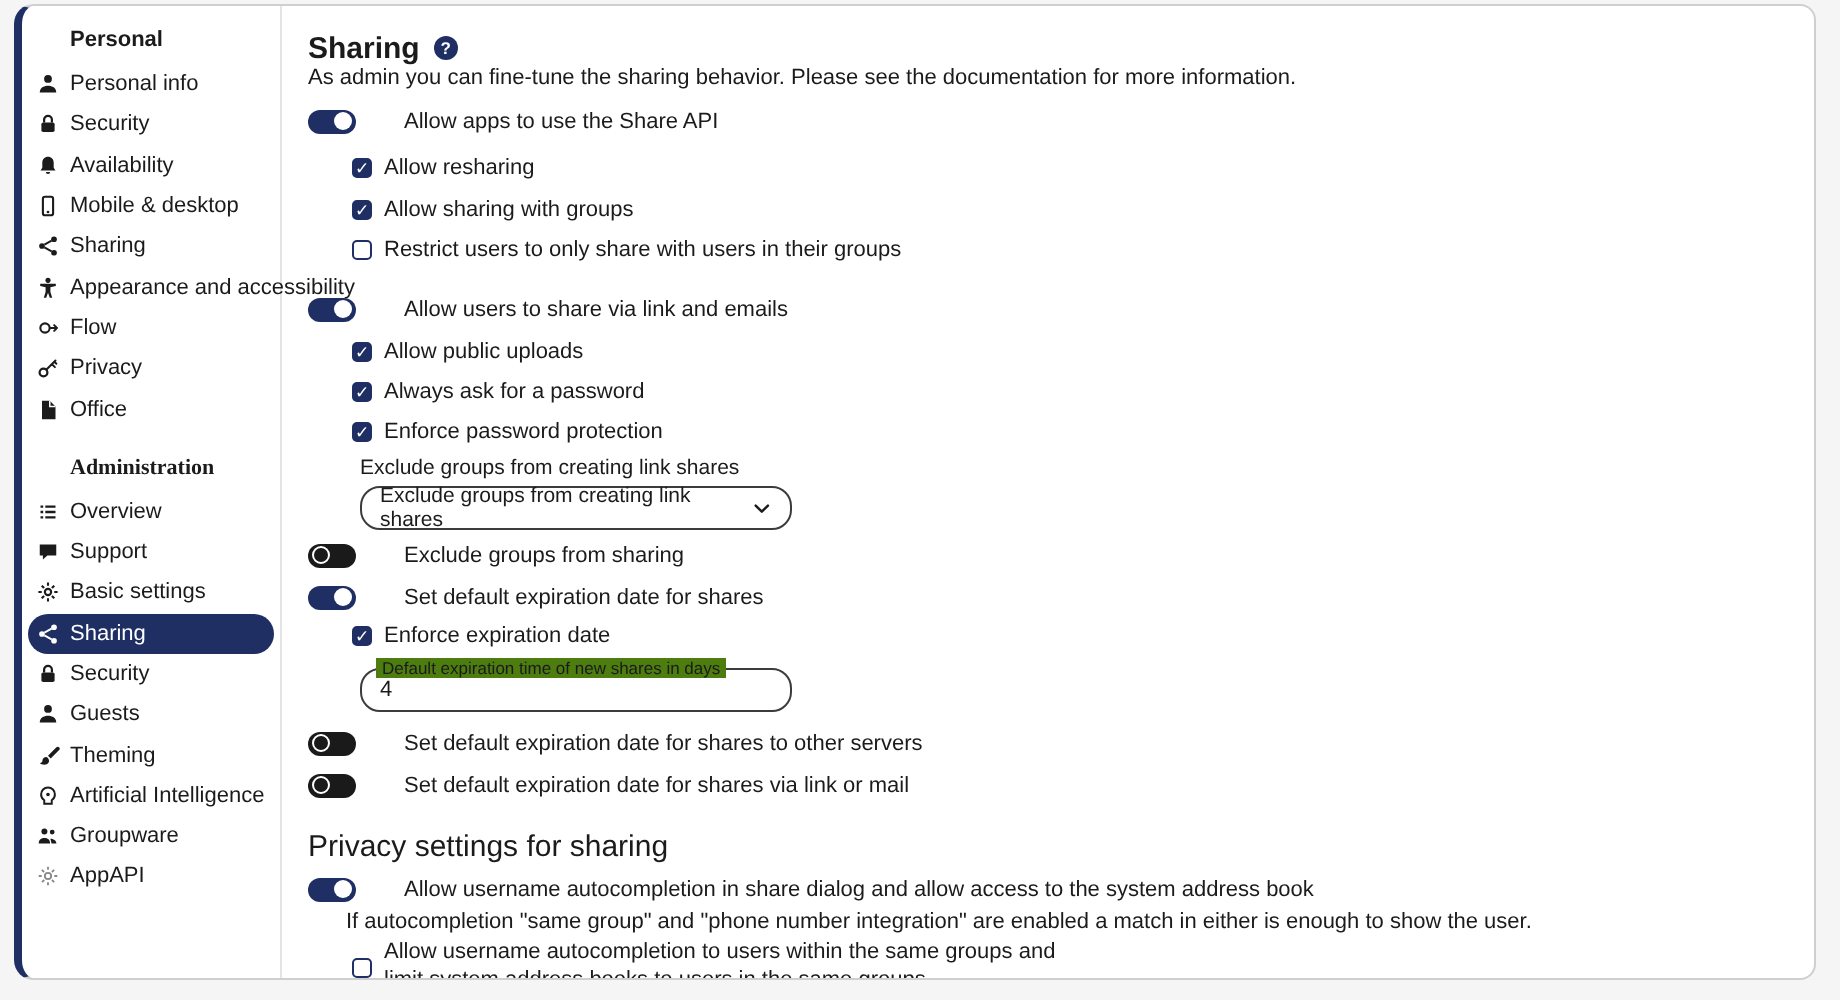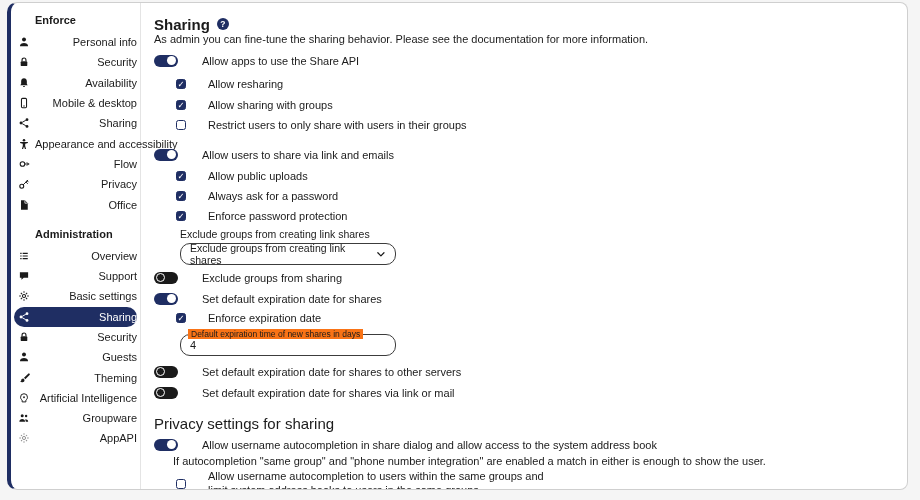--- a/index.html
+++ b/index.html
@@ -23,27 +23,26 @@
     width:130px; flex:0 0 130px;
     border-right:1px solid var(--divider,#e4e4e4);
     padding-top:9px;
     font-size:11px;
   }
   .sb-heading {
     font-weight:bold; font-size:11px;
     padding-left:24px; height:16px; line-height:16px;
     margin-bottom:4px;
   }
-  .sb-heading.admin { margin-top:11px; }
+  .sb-heading.admin { margin-top:11px;font-family:Liberation Serif, serif; }
   .sb-item {
     display:flex; align-items:center;
     height:20.3px; margin:0 3px; padding-left:4px;
     border-radius:10px; cursor:pointer;
     color:var(--text,#1b1b1b);
-    justify-content:space-between;
   }
   .sb-item .ic {
     width:12px; height:12px; flex:0 0 12px;
     display:flex; align-items:center; justify-content:center;
     margin-right:5px; color:#1b1b1b;
   }
   .sb-item .ic svg { width:12px; height:12px; display:block; }
   .sb-item.selected { background:var(--primary,#1f2e63); color:#fff; }
   .sb-item.selected .ic { color:#fff; }
   .sb-item .ic.muted { color:var(--muted,#888); }
@@ -67,21 +66,21 @@
   }
   .toggle .knob {
     position:absolute; top:1.5px; left:1.5px;
     width:9px; height:9px; border-radius:50%;
     background:var(--toggle_off,#1a1a1a);
     border:1.6px solid #fff;
   }
   .toggle.on { background:var(--primary,#1f2e63); }
   .toggle.on .knob { left:13px; background:#fff; border:none; }
   
-  .crow { display:flex; align-items:center; gap:22px; }
+  .crow { display:flex; align-items:center; gap:6px; }
   .cb {
     width:10px; height:10px; border-radius:2.5px;
     border:1.4px solid var(--primary,#1f2e63);
     background:#fff; flex:0 0 10px; position:relative; cursor:pointer;
   }
   .cb.checked { background:var(--primary,#1f2e63); }
   .cb.checked::after {
     content:"\2713"; position:absolute; left:0; top:0;
     width:100%; height:100%; color:#fff; font-size:8.5px;
     line-height:8px; text-align:center;
@@ -99,39 +98,39 @@
   }
   .select svg { width:10px; height:10px; }
   
   .outlined {
     width:216px; height:22px; position:relative;
     border:1.6px solid var(--border_dark,#3c3c3c); border-radius:10px;
     background:#fff;
   }
   .outlined .notch {
     position:absolute; top:-6px; left:7px;
-    background:#f97316; padding:0 3px;
+    background:#4d7c0f; padding:0 3px;
     font-size:8.5px; line-height:10px; white-space:nowrap; color:#1b1b1b;
   }
   .outlined input {
     border:none; outline:none; background:transparent;
     width:100%; height:100%; padding:0 9px;
     font-family:"Liberation Sans", sans-serif; font-size:11px; color:#1b1b1b;
   }
   .section-heading { font-size:15px; font-weight:500; height:14px; line-height:14px; }
   .note { font-size:11px; height:12px; line-height:12px; }
   .wrap-label { width:350px; line-height:1.25; }
 </style>
 </head>
 <body>
 
 <div class="panel">
 
   <nav class="sidebar">
-    <div class="sb-heading">Enforce</div>
+    <div class="sb-heading">Personal</div>
 
     <div class="sb-item">
       <span class="ic">
           <svg viewBox="0 0 16 16" fill="currentColor">
             <circle cx="8" cy="4.6" r="2.6"></circle>
             <path d="M2.5 13.6c0-3 2.7-4.4 5.5-4.4s5.5 1.4 5.5 4.4z"></path>
           </svg>
         </span>
       <span class="sb-label">Personal info</span>
     </div>

